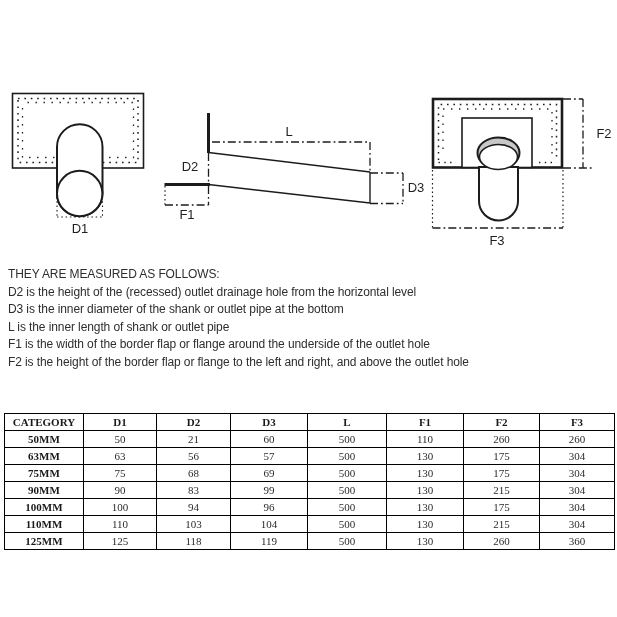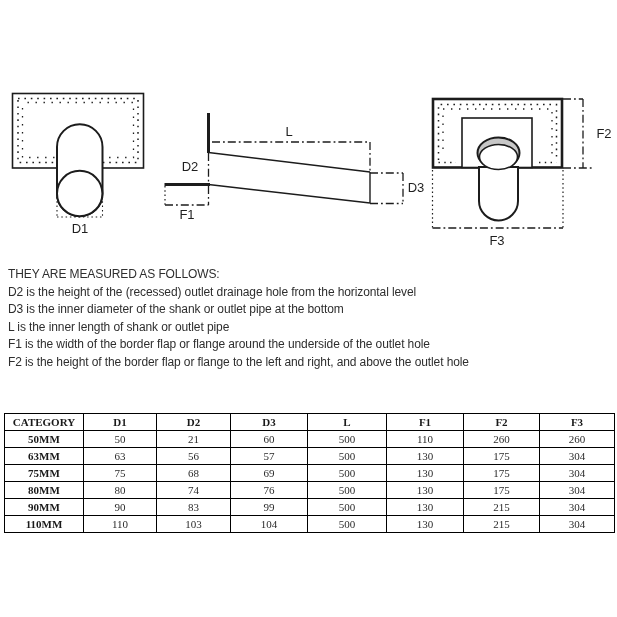--- a/index.html
+++ b/index.html
@@ -141,45 +141,55 @@
           <td class="cat">75MM</td>
           <td>75</td>
           <td>68</td>
           <td>69</td>
           <td>500</td>
           <td>130</td>
           <td>175</td>
           <td>304</td>
         </tr>
         <tr>
-          <td class="cat">80MM</td>
-          <td>80</td>
-          <td>74</td>
-          <td>76</td>
-          <td>500</td>
-          <td>130</td>
-          <td>175</td>
-          <td>304</td>
-        </tr>
-        <tr>
           <td class="cat">90MM</td>
           <td>90</td>
           <td>83</td>
           <td>99</td>
           <td>500</td>
           <td>130</td>
           <td>215</td>
+          <td>304</td>
+        </tr>
+        <tr>
+          <td class="cat">100MM</td>
+          <td>100</td>
+          <td>94</td>
+          <td>96</td>
+          <td>500</td>
+          <td>130</td>
+          <td>175</td>
           <td>304</td>
         </tr>
         <tr>
           <td class="cat">110MM</td>
           <td>110</td>
           <td>103</td>
           <td>104</td>
           <td>500</td>
           <td>130</td>
           <td>215</td>
           <td>304</td>
         </tr>
+        <tr>
+          <td class="cat">125MM</td>
+          <td>125</td>
+          <td>118</td>
+          <td>119</td>
+          <td>500</td>
+          <td>130</td>
+          <td>260</td>
+          <td>360</td>
+        </tr>
       </tbody>
   </table>
 
 </div>
 
 </body></html>

